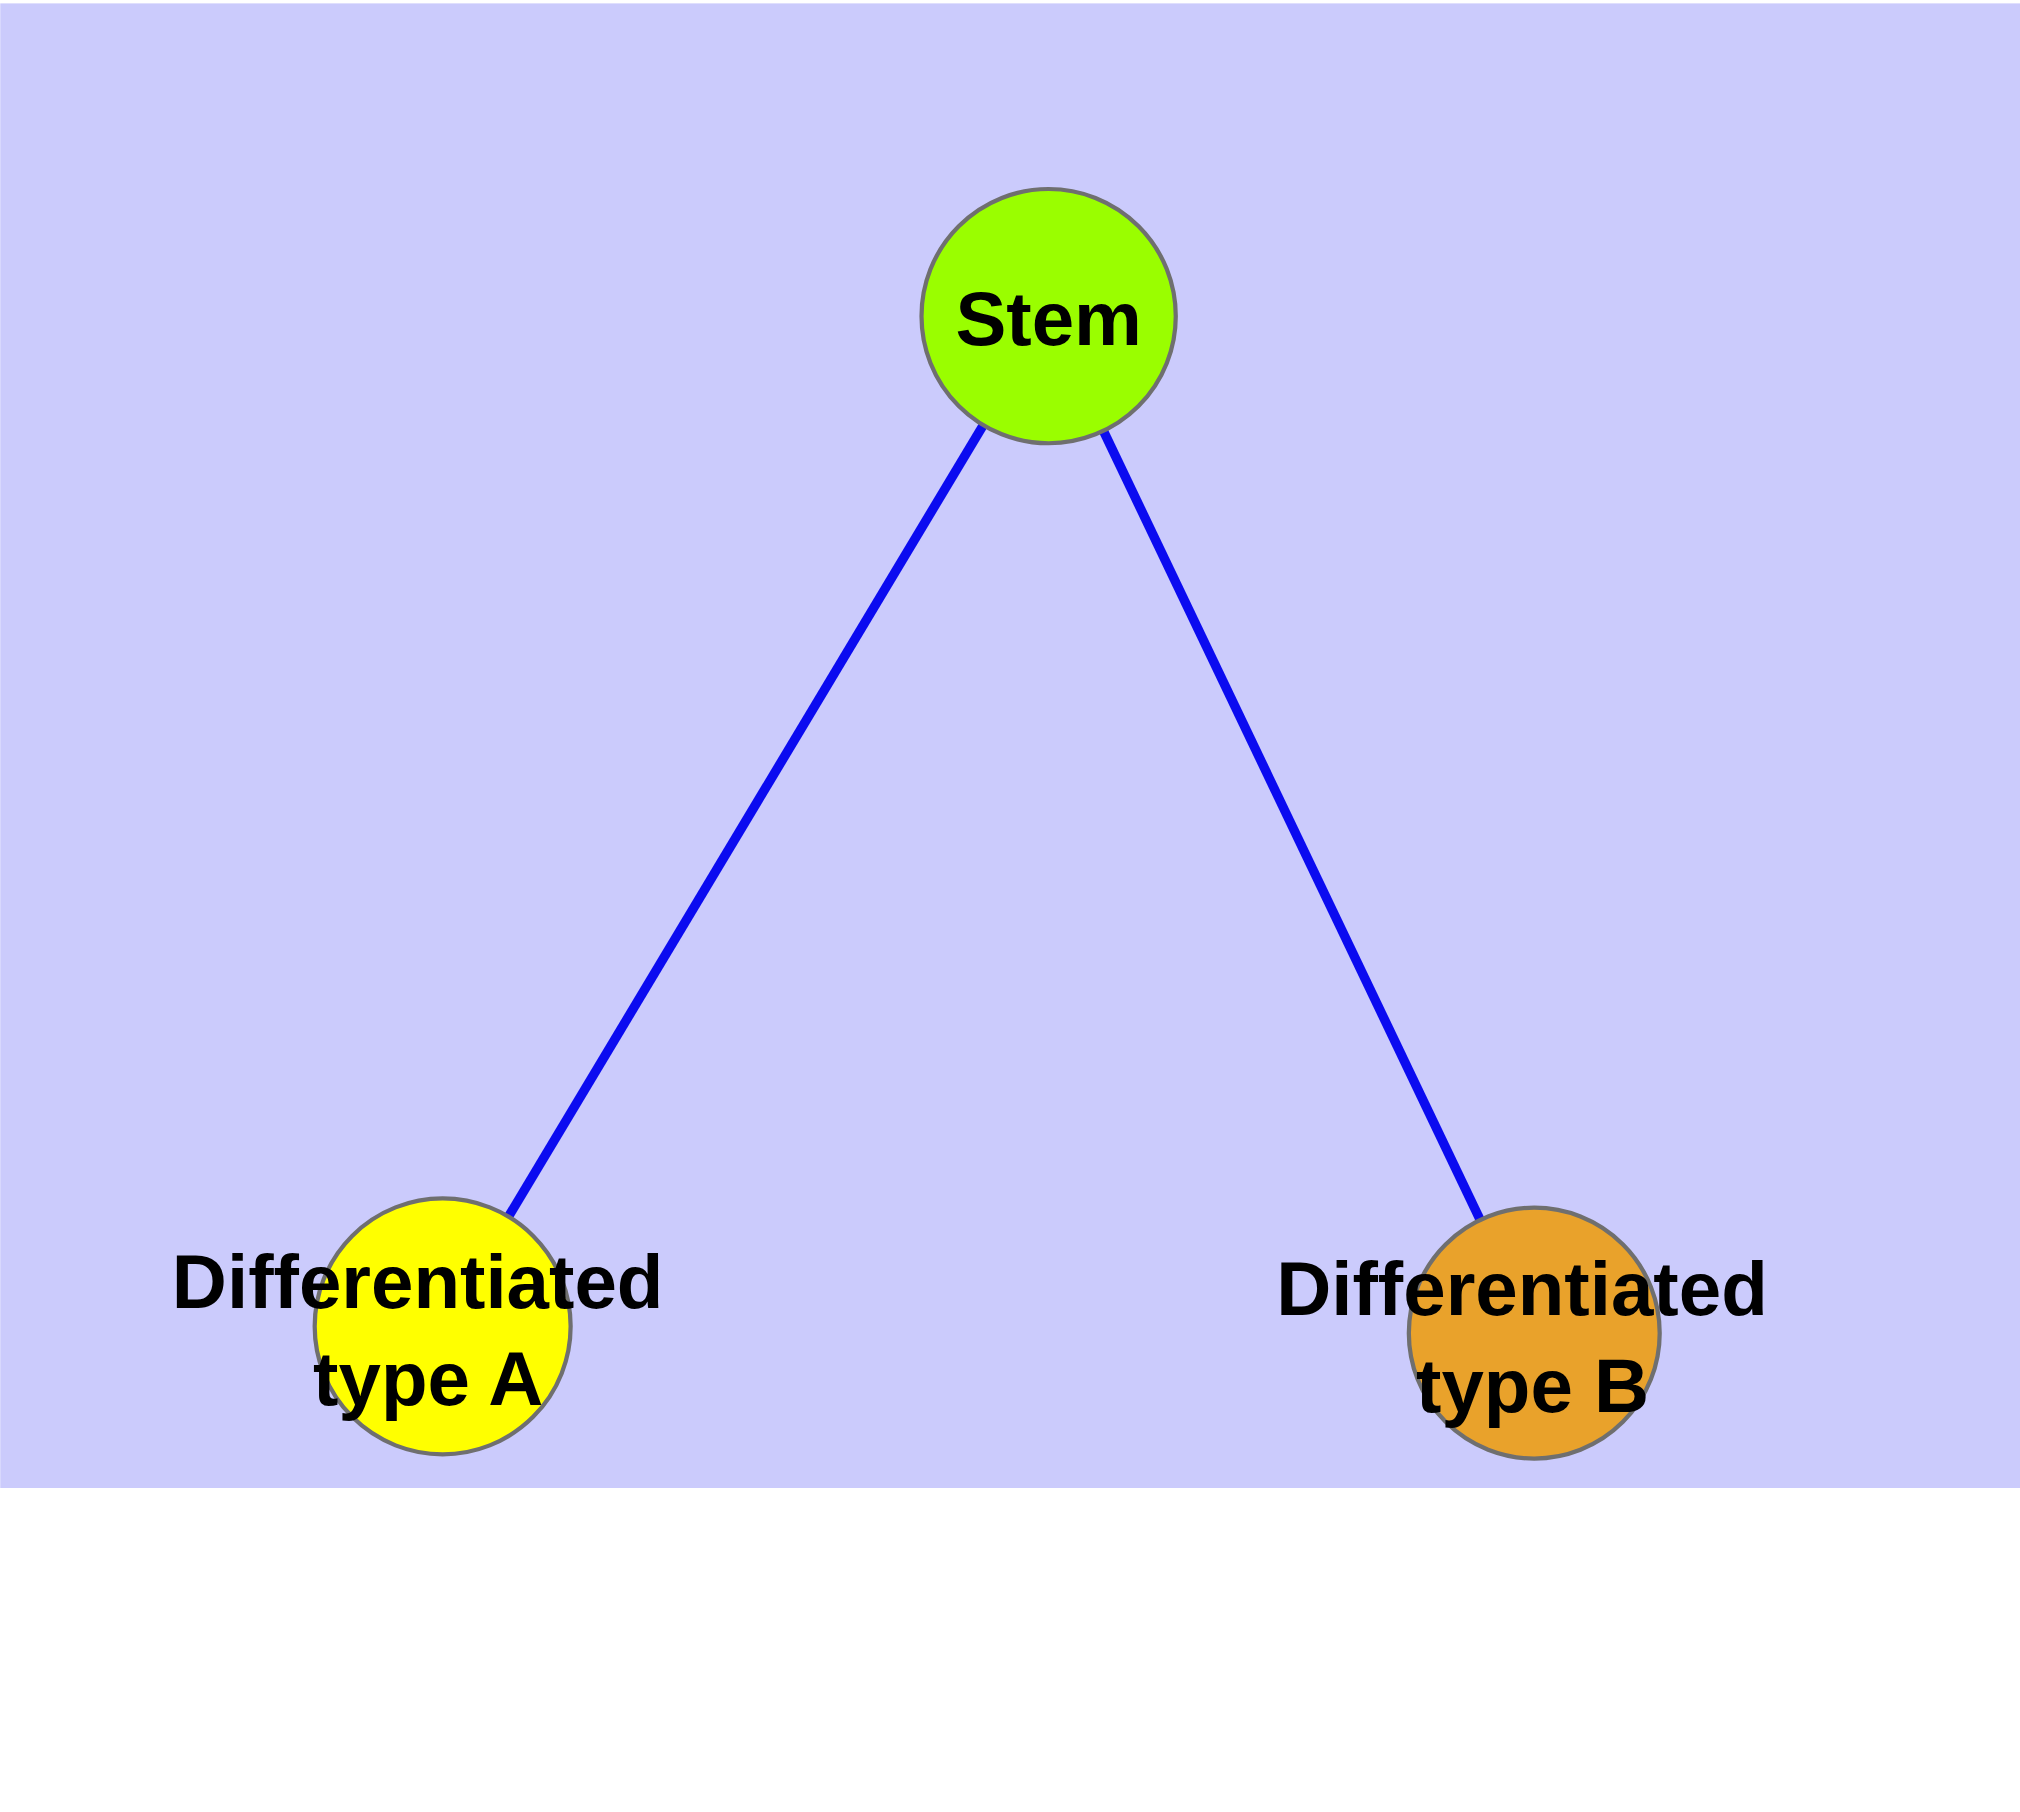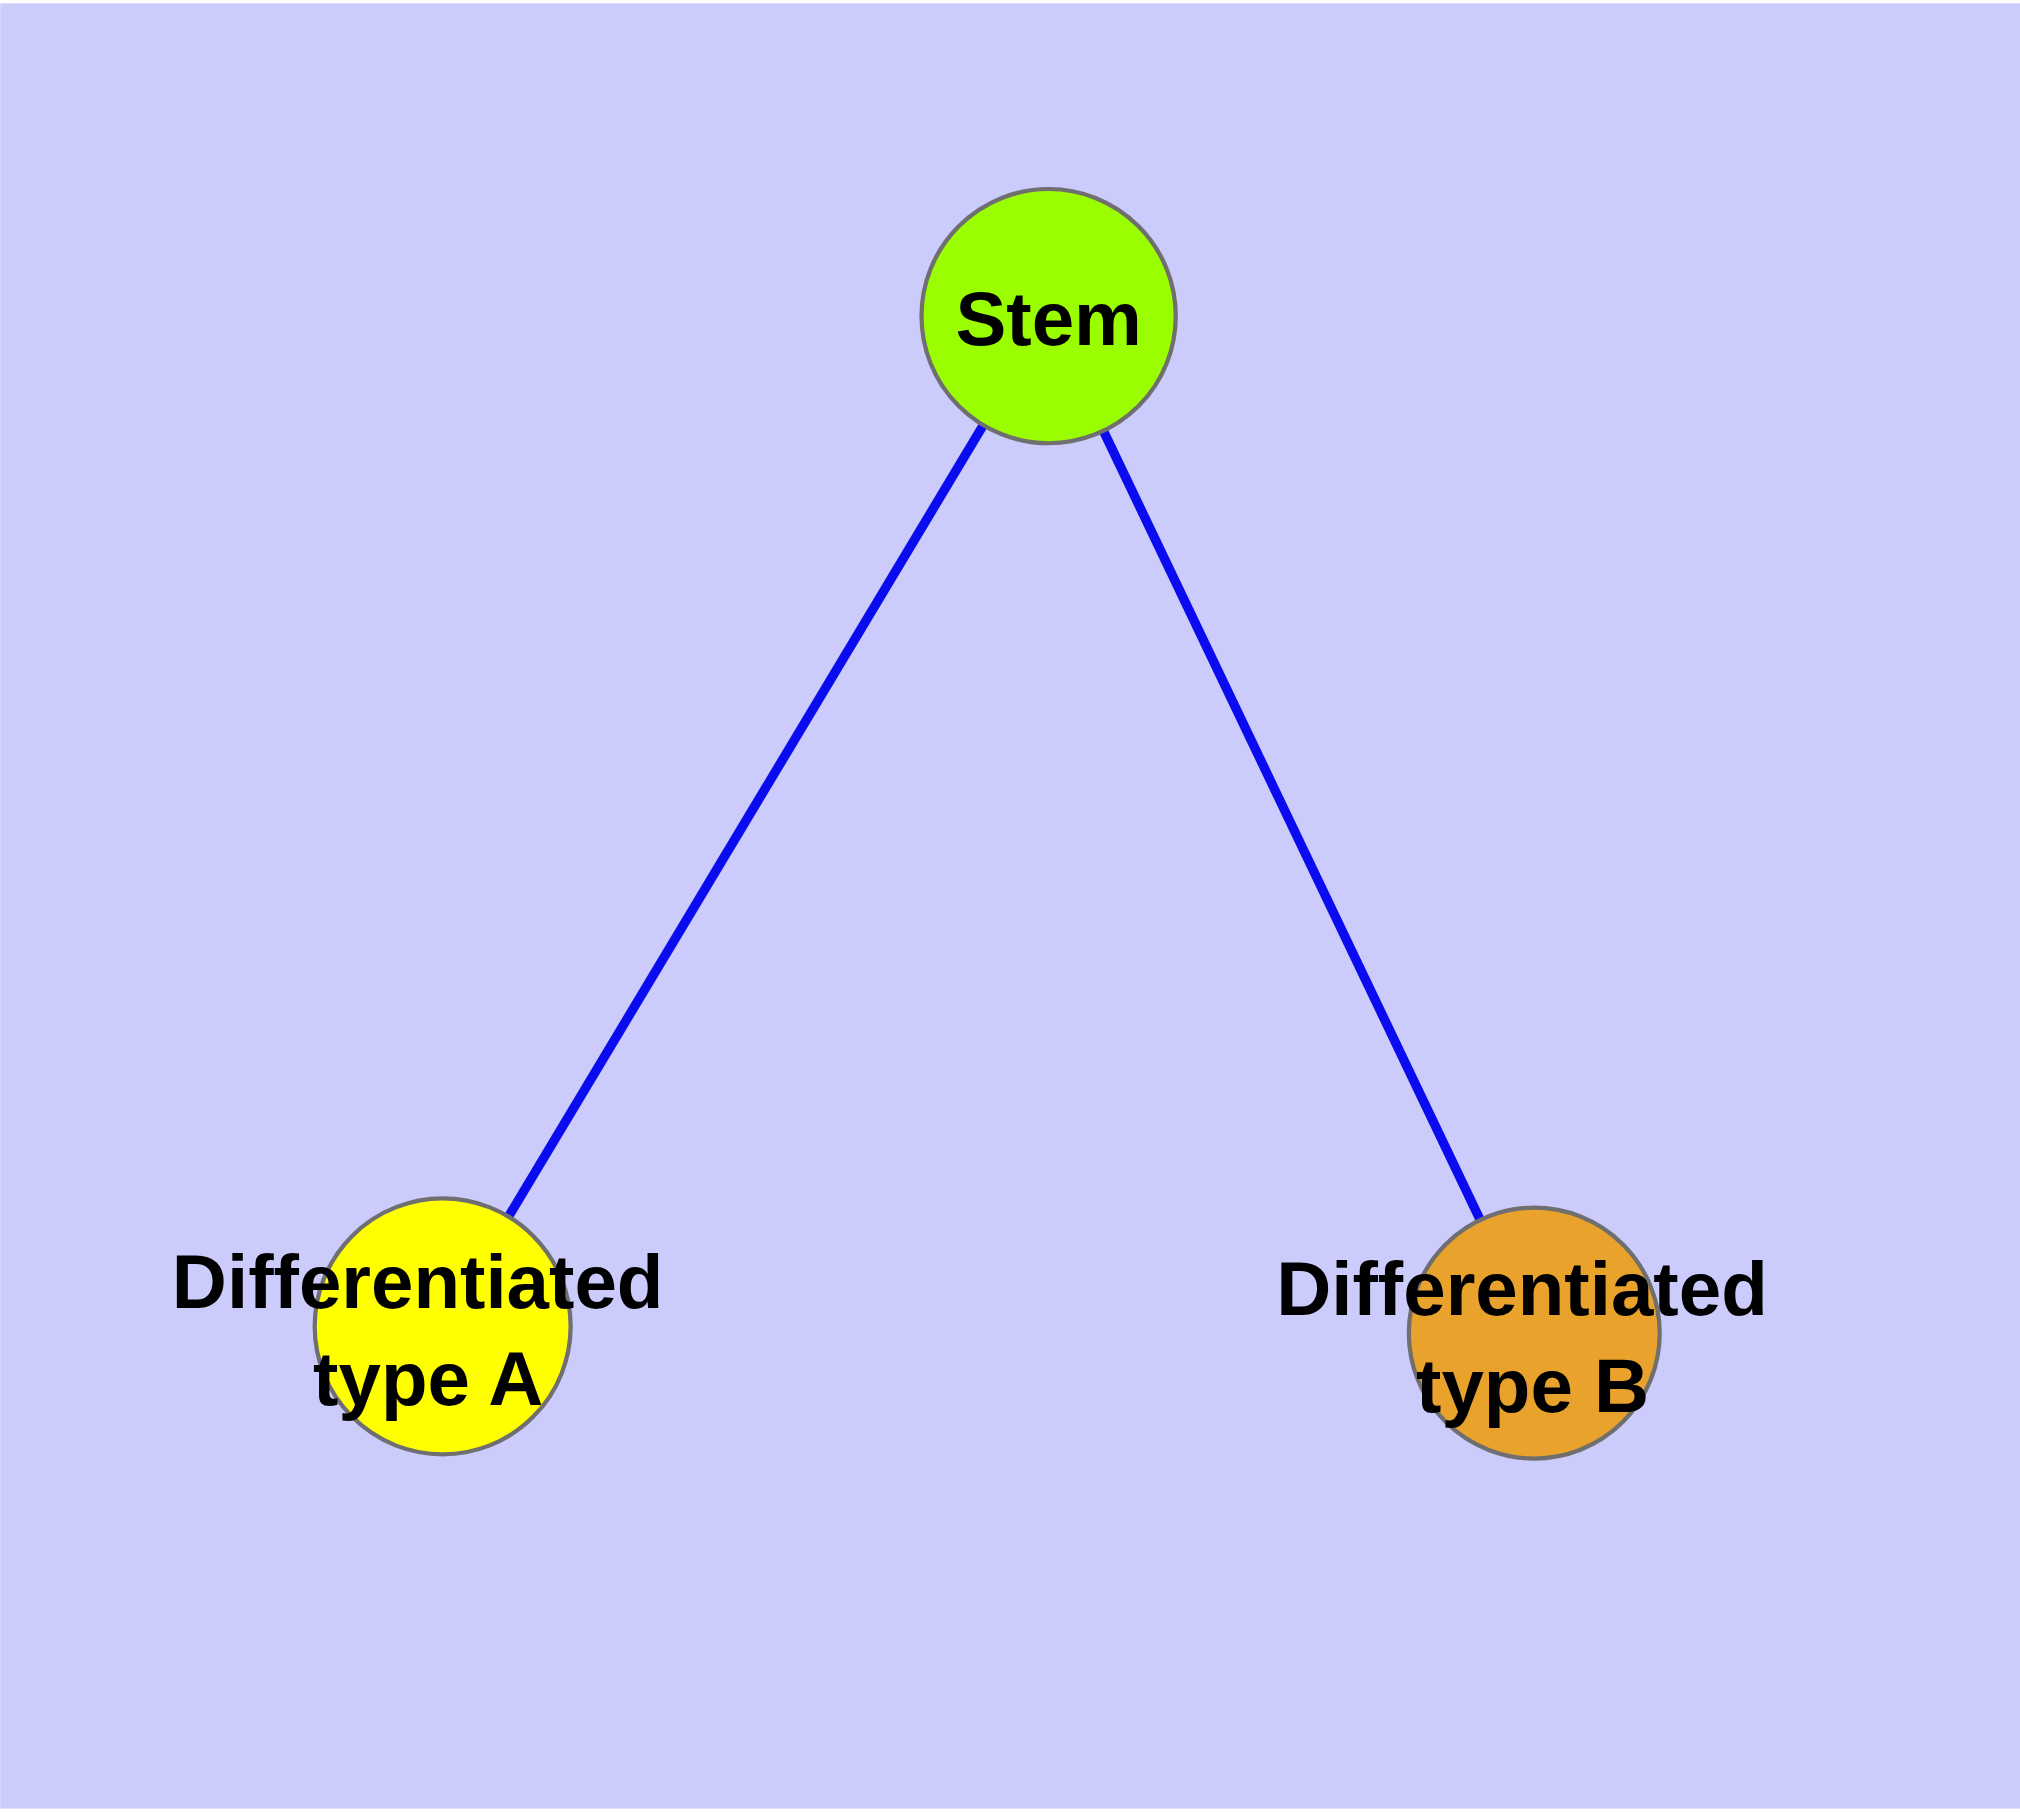--- a/index.html
+++ b/index.html
@@ -4,21 +4,21 @@
 <style>
   html, body {
     margin: 0;
     padding: 0;
     background: #FFFFFF;
     font-family: "Liberation Sans", sans-serif;
   }
   .stage {
     position: relative;
     width: 2021px;
-    height: 1812px;
+    height: 1488px;
     background: #FFFFFF;
     overflow: hidden;
   }
   .diagram-svg {
     position: absolute;
     left: 0;
     top: 0;
     width: 2021px;
     height: 1812px;
     display: block;

